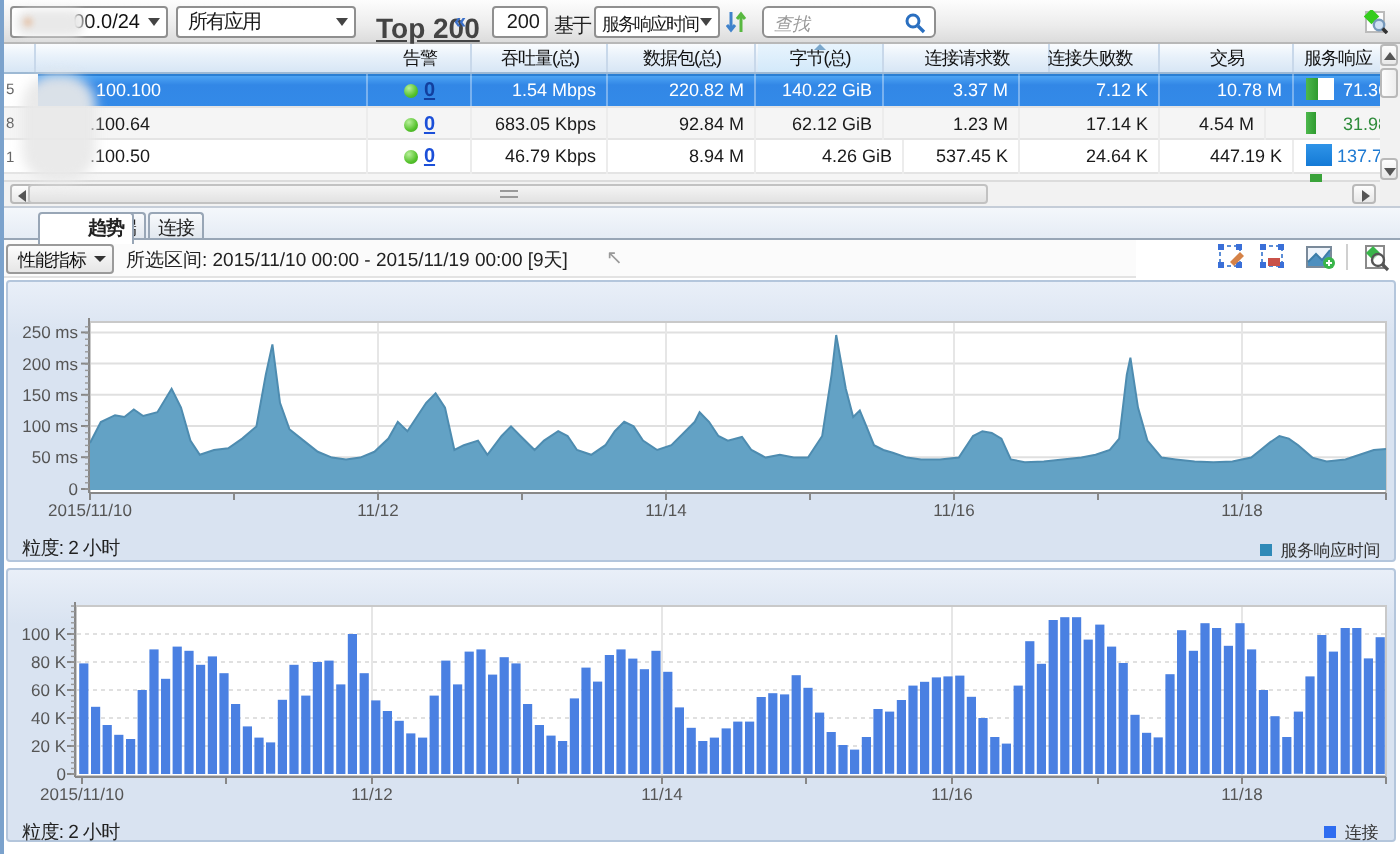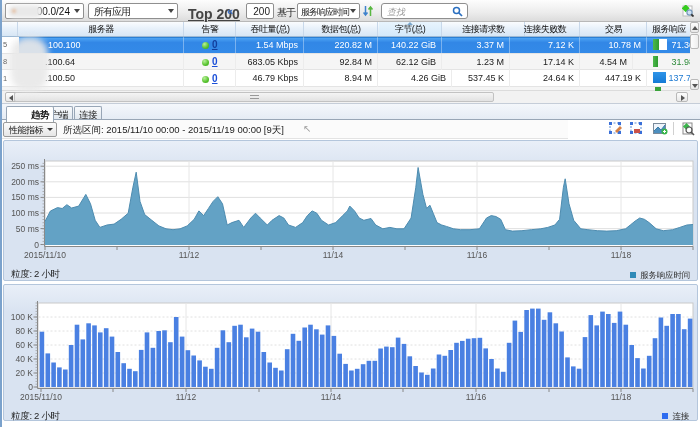--- a/index.html
+++ b/index.html
@@ -86,21 +86,20 @@
     <rect x="1" y="1" width="9" height="10" fill="#fdfdfd" stroke="#bbb"></rect>
     <rect x="1" y="0.5" width="5.5" height="5.5" transform="rotate(45 3.75 3.25)" fill="#35cc1e"></rect>
     <circle cx="7.5" cy="7.5" r="2.6" stroke="#7799bb" stroke-width="1.2" fill="#cfe0f2"></circle>
     <path d="M9.3 9.3 L11.5 11.5" stroke="#333" stroke-width="1.8"></path>
   </svg>
 </div>
 
 <div class="abs" id="tbl">
   <div id="thead">
     <div class="hc" style="left:0; width:18px;"></div>
-    <div class="hc" style="left:19px; width:165px;">服务器</div>
     <div class="hc" style="left:185px; width:51px;">告警</div>
     <div class="hc" style="left:237px; width:67px;">吞吐量(总)</div>
     <div class="hc" style="left:305px; width:73px;">数据包(总)</div>
     <div class="hc" style="left:379px; width:63px; background:linear-gradient(#e8f4fd,#d3e9fa);">字节(总)<span style="position:absolute; left:28px; top:0px; width:0; height:0; border-left:3px solid transparent; border-right:3px solid transparent; border-bottom:3px solid #7aa7cc;"></span></div>
     <div class="hc" style="left:443px; width:82px;">连接请求数</div>
     <div class="hc" style="left:511px; width:69px;">连接失败数</div>
     <div class="hc" style="left:581px; width:66px;">交易</div>
     <div class="hc" style="left:648px; width:42px; border-right:none;">服务响应时</div>
   </div>
 
@@ -180,21 +179,21 @@
     <div class="sbtn" style="left:0px; top:57px; width:9px; height:11px;">
         <span class="arrow" style="left:1px; top:4px; border-left:3px solid transparent; border-right:3px solid transparent; border-top:4px solid #555;"></span>
       </div>
     <div class="sbtn" style="left:0px; top:12px; width:9px; height:15px; background:linear-gradient(90deg,#fdfdfd,#eee);"></div>
   </div>
   <div class="abs" style="left:690px; top:68px; width:10px; height:13px; background:#f0f0f0;"></div>
   <div class="abs" style="left:0; top:81px; width:700px; height:1px; background:#c8c8c8;"></div>
 </div>
 
 <div class="abs" id="tabs">
-  <div class="tab on" style="left:6px;padding-left:24px;">趋势</div>
+  <div class="tab on" style="left:19px;padding-left:24px;">趋势</div>
   <div class="tab" style="left:36px;">客户端</div>
   <div class="tab" style="left:74px;">连接</div>
 </div>
 <div id="tabline"></div>
 
 <div class="abs" id="tb2">
   <div id="pibtn">性能指标<span class="arr"></span></div>
   <span class="abs" style="left:63px; top:4px; font-size:9.5px; color:#222;">所选区间: 2015/11/10 00:00 - 2015/11/19 00:00 [9天]</span>
   <span class="abs" style="left:303px; top:3px; color:#999; font-size:10px;">↖</span>
 

